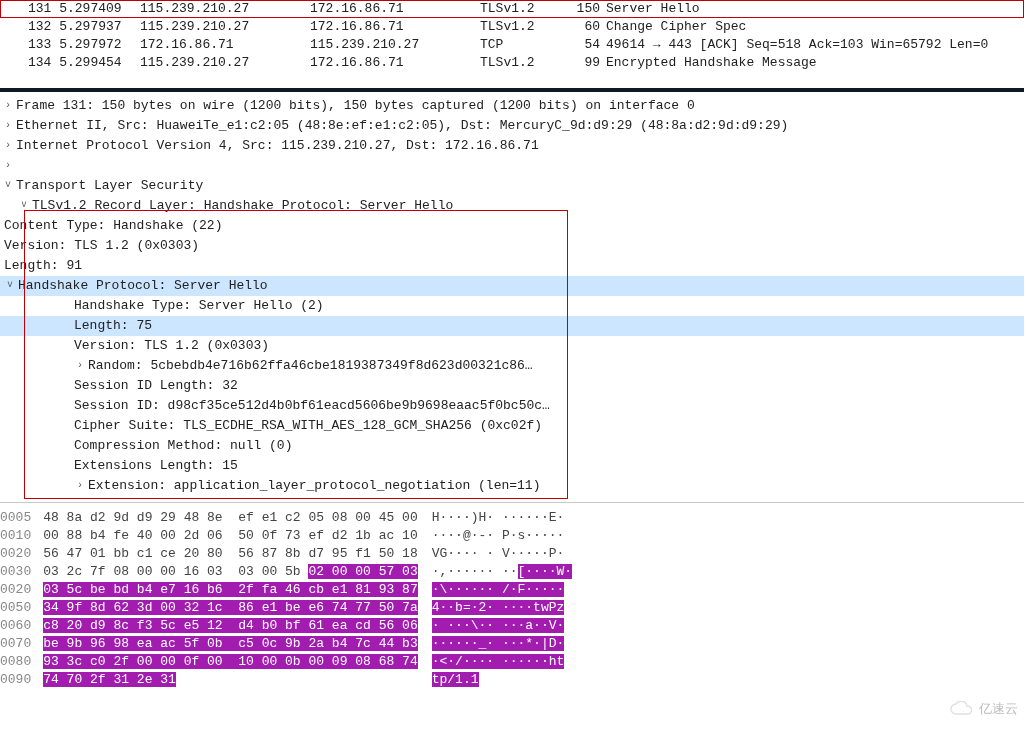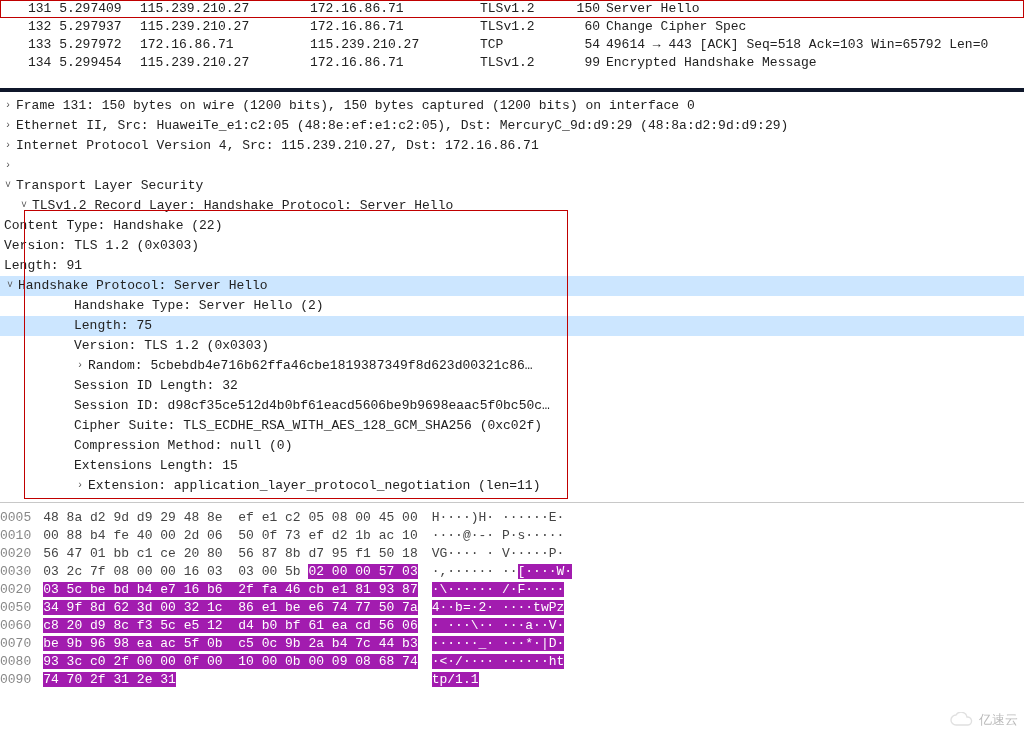--- a/index.html
+++ b/index.html
@@ -78,21 +78,21 @@
 .hex-offsets { color: #888; padding-right: 12px; }
 .hex-bytes { }
 .hex-ascii { padding-left: 14px; }
 .hex-hl {
   background: #a21caf;
   color: #ffffff;
 }
 .watermark {
   position: fixed;
   right: 8px;
-  bottom: 6px;
+  bottom: 17px;
   font-family: Arial, sans-serif;
   font-size: 13px;
   color: #bbb;
   display: flex;
   align-items: center;
   gap: 4px;
 }
 .watermark svg { opacity: 0.45; }
 </style>
 </head>

